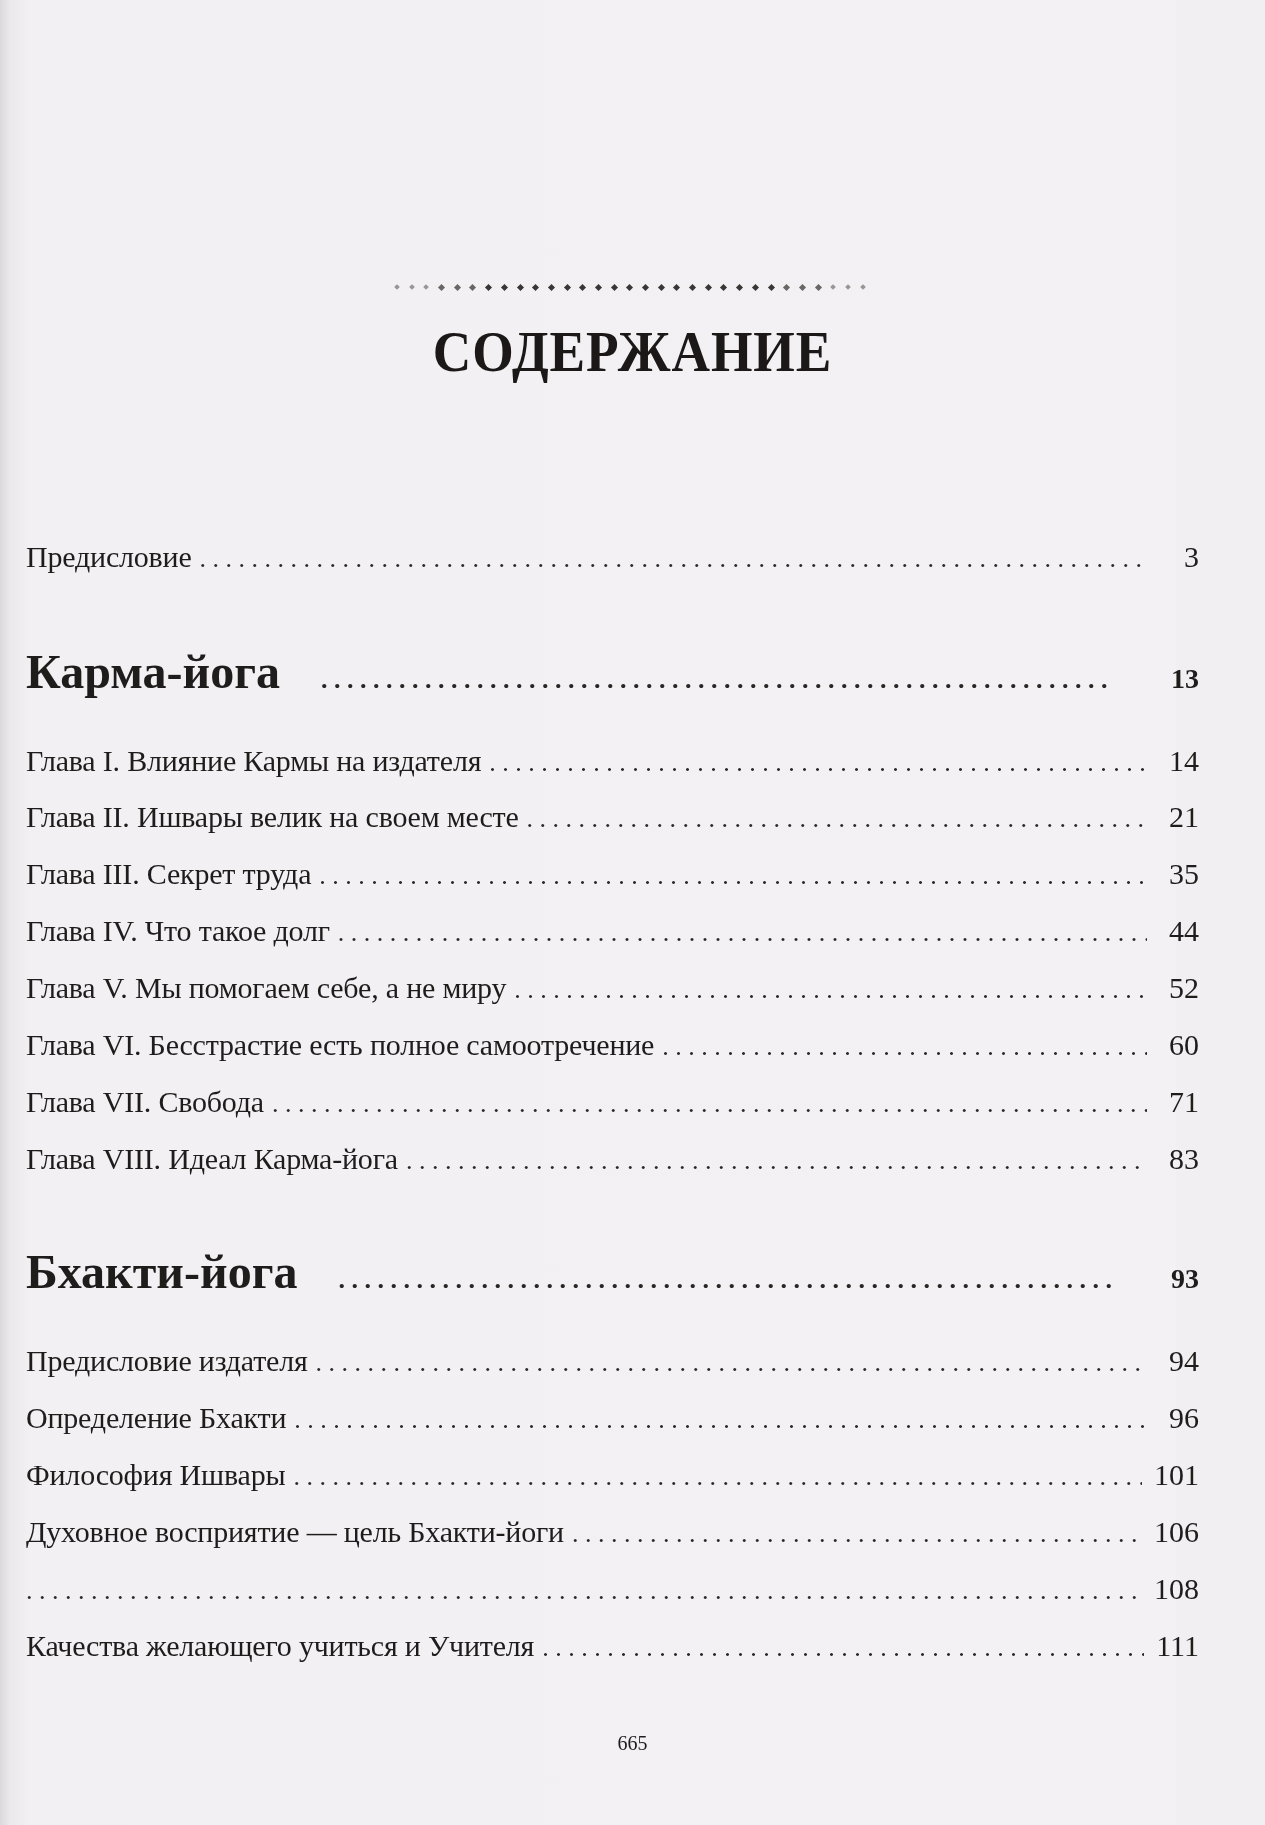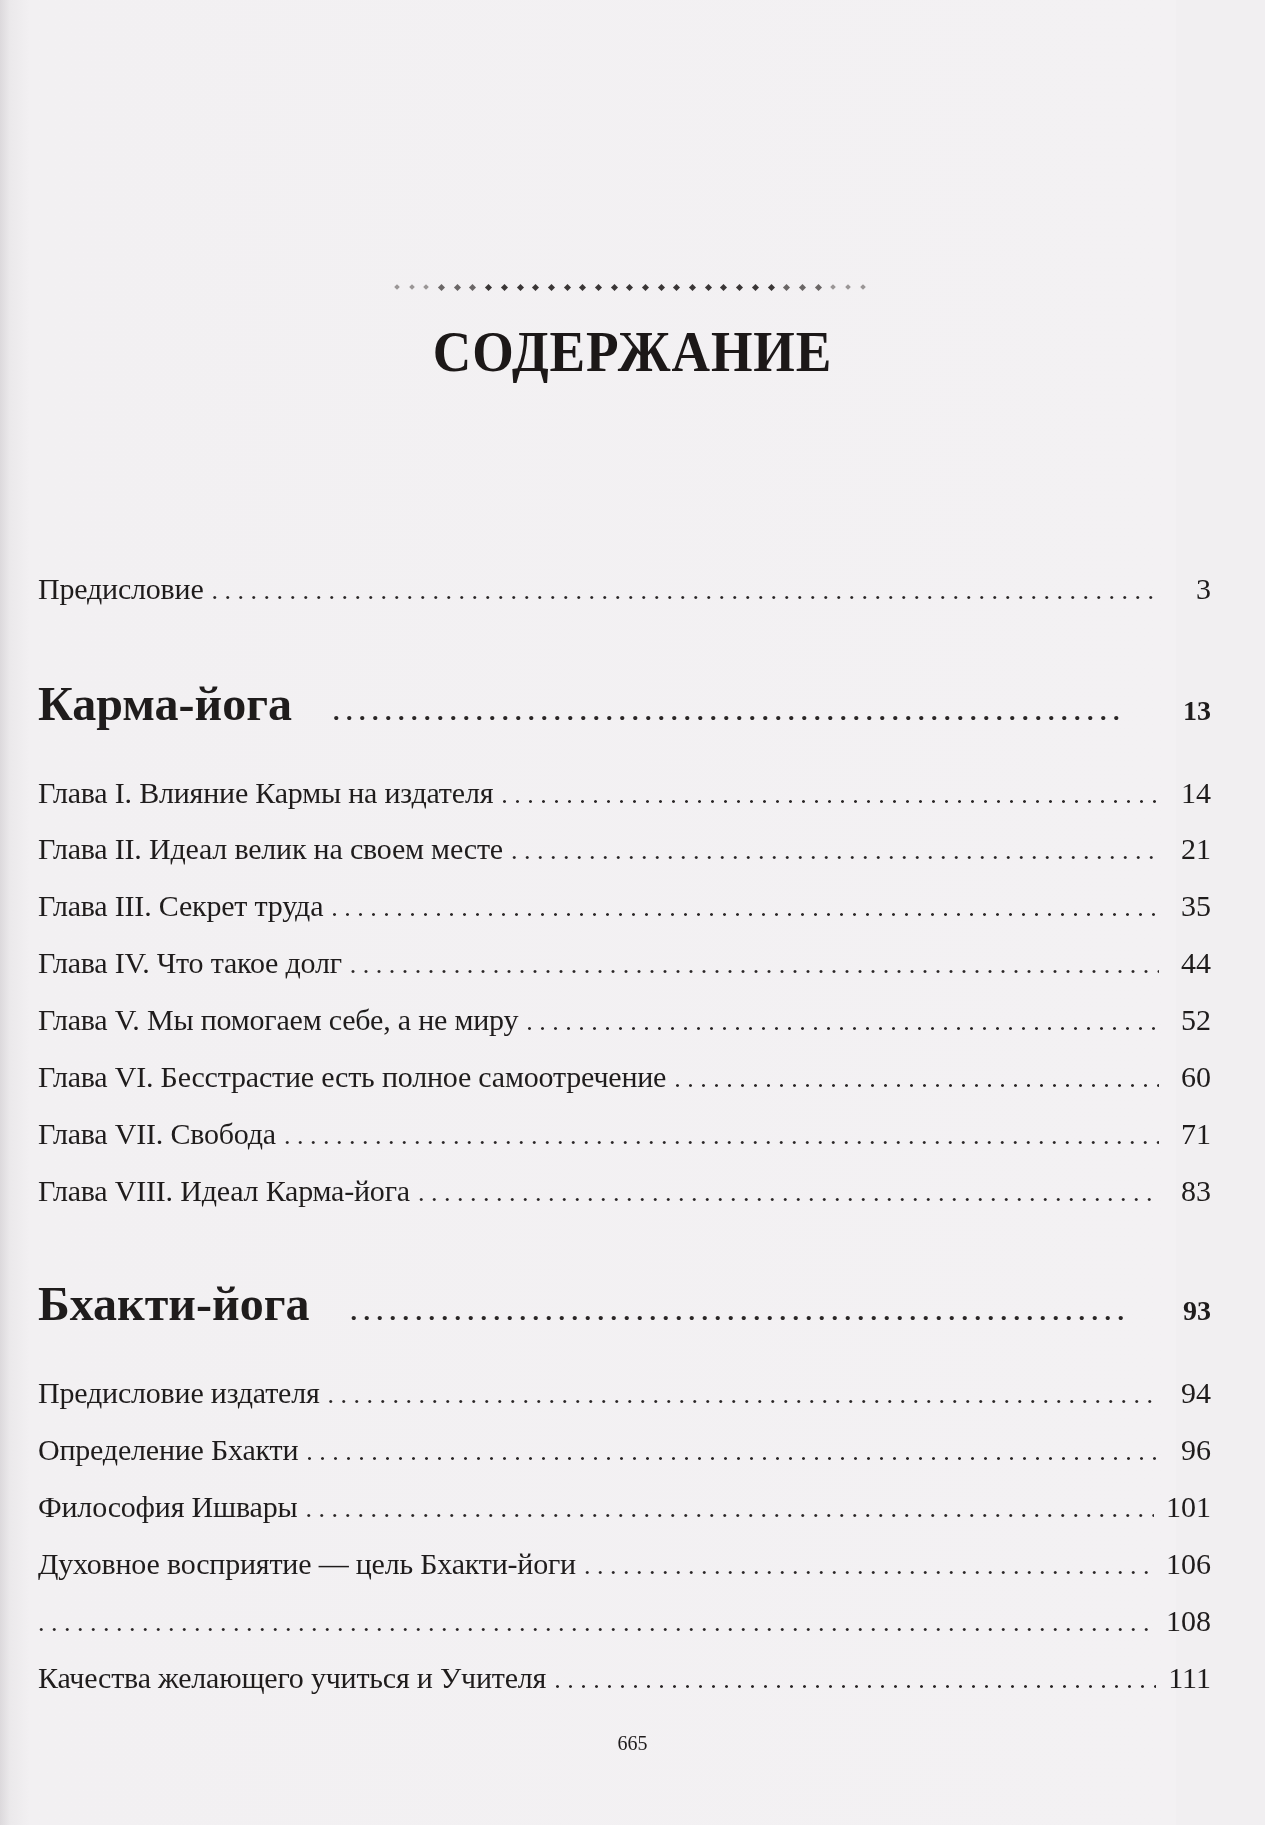--- a/index.html
+++ b/index.html
@@ -55,26 +55,25 @@
       transform: scaleX(0.92);
     }
     .toc {
       position: absolute;
       left: 20px;
       width: 1173px;
       top: 0;
     }
     .entry {
       position: absolute;
-      left: 18px;
+      left: 6px;
       width: 1173px;
       display: flex;
       align-items: baseline;
       white-space: nowrap;
-      margin-top: 32px;
     }
     .entry .label {
       flex: 0 0 auto;
       padding-right: 8px;
     }
     .entry .leader {
       flex: 1 1 auto;
       overflow: hidden;
       color: #2a2626;
       letter-spacing: 5.5px;
@@ -169,21 +168,21 @@
       <span class="leader"></span>
       <span class="page-num">13</span>
     </div>
 
     <div class="entry normal" style="top:744px;">
       <span class="label">Глава I. Влияние Кармы на издателя</span>
       <span class="leader"></span>
       <span class="page-num">14</span>
     </div>
     <div class="entry normal" style="top:800px;">
-      <span class="label">Глава II. Идеал велик на своем месте</span>
+      <span class="label">Глава II. Ишвары велик на своем месте</span>
       <span class="leader"></span>
       <span class="page-num">21</span>
     </div>
     <div class="entry normal" style="top:857px;">
       <span class="label">Глава III. Секрет труда</span>
       <span class="leader"></span>
       <span class="page-num">35</span>
     </div>
     <div class="entry normal" style="top:914px;">
       <span class="label">Глава IV. Что такое долг</span>

